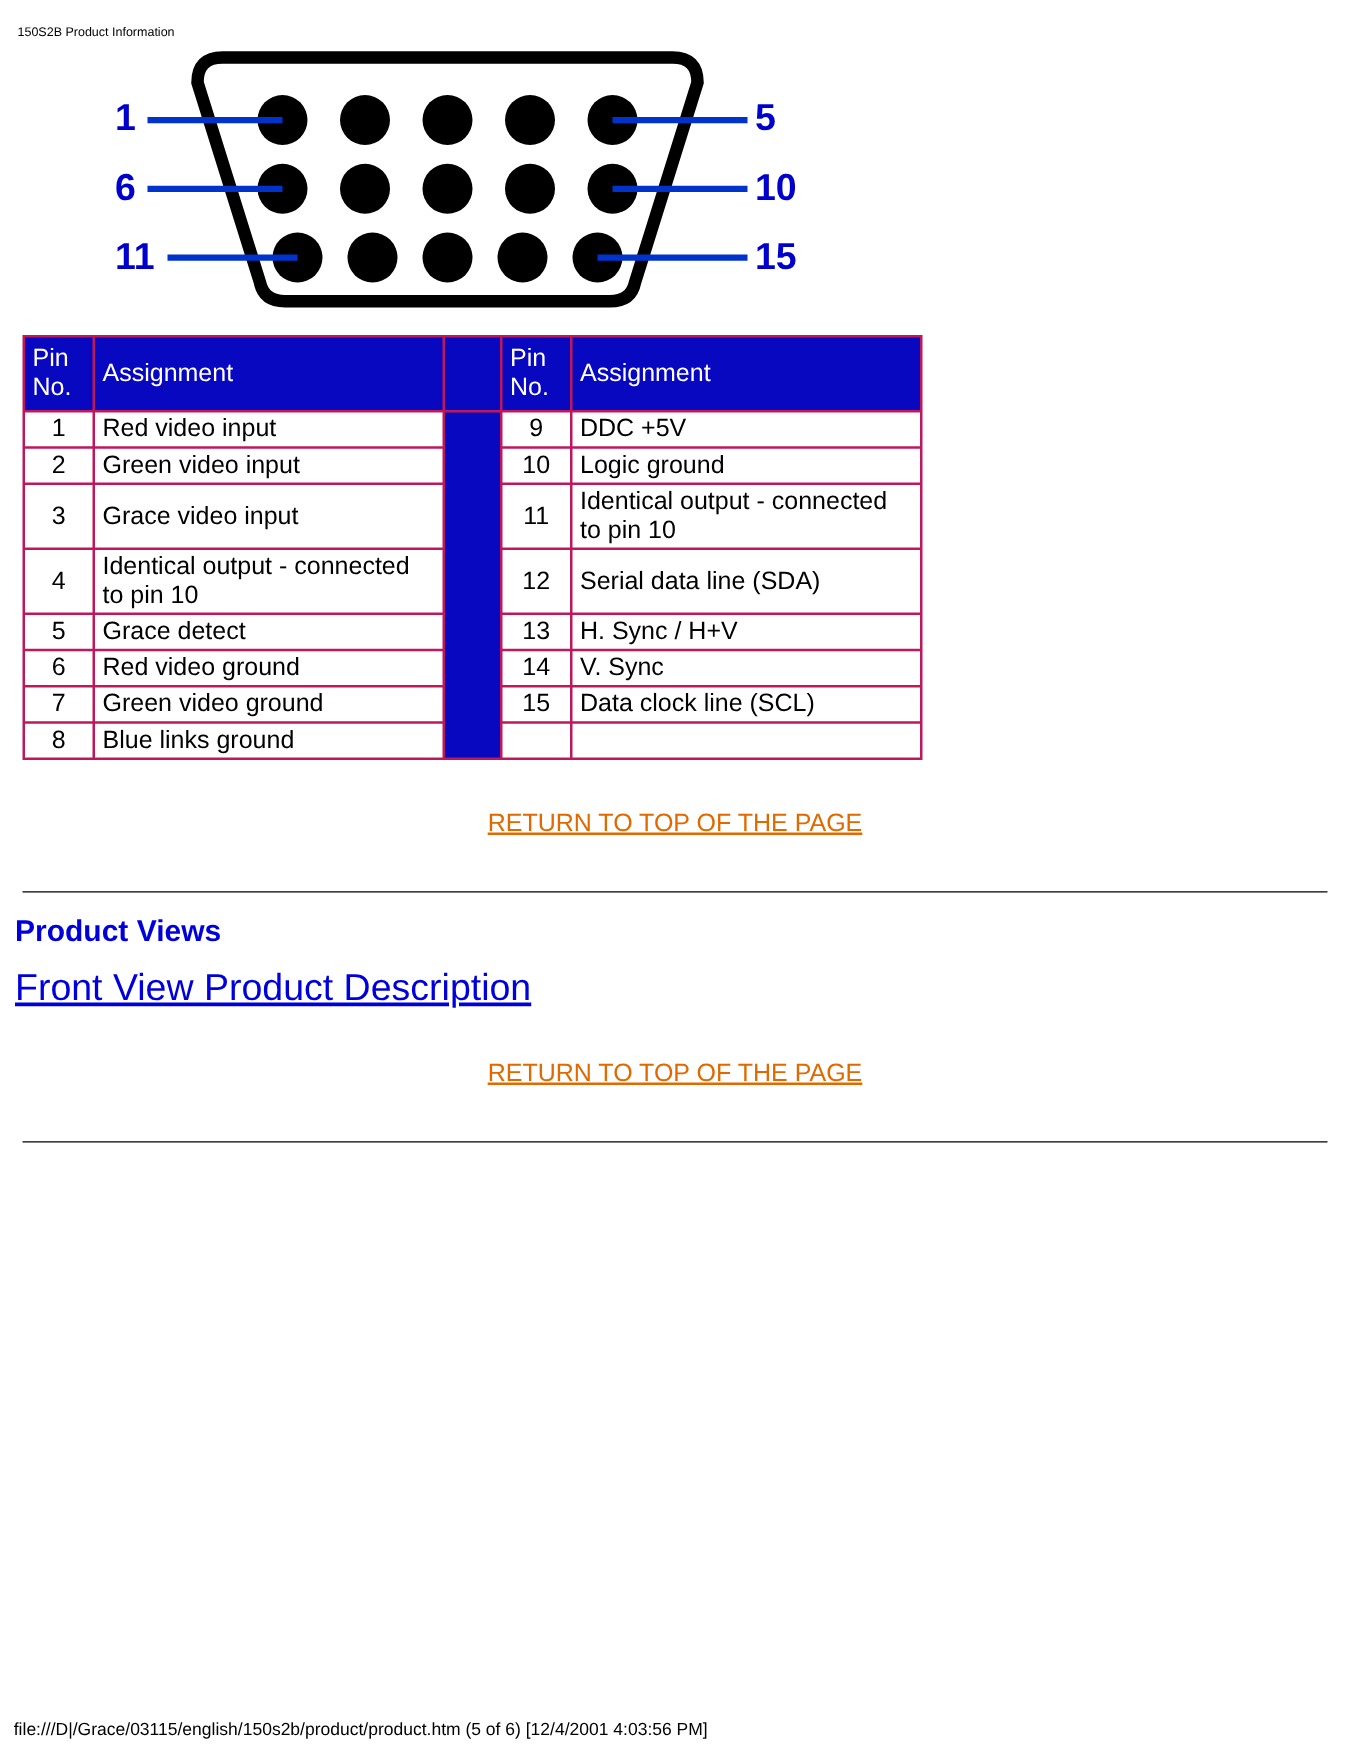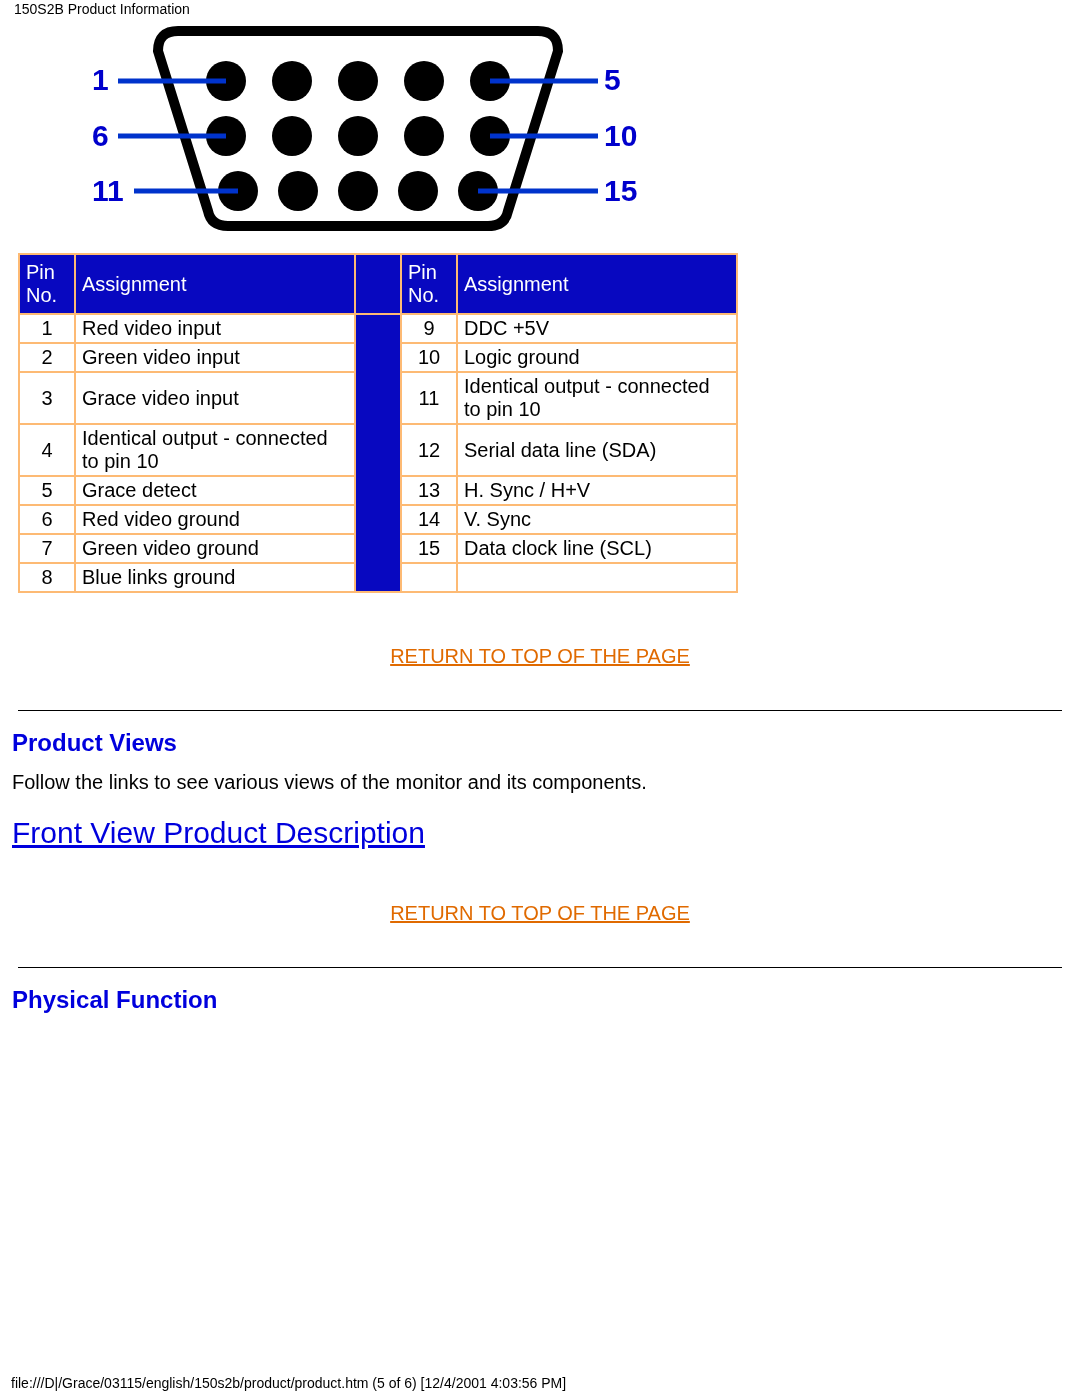--- a/index.html
+++ b/index.html
@@ -9,22 +9,22 @@
     width: 1080px;
     background: #fff;
     color: #000;
   }
   .page {
     position: relative;
     min-height: 1397px;
     box-sizing: border-box;
   }
   .topbar {
-    font-size: 14px;
-    padding: 1px 0 0 14px;
+    font-size: 10px;
+    padding: 21px 0 0 14px;
   }
   .connector-wrap {
     margin: 4px 0 12px 8px;
     width: 700px;
   }
   .connector-labels {
     position: relative;
     height: 220px;
   }
   svg.connector {
@@ -37,21 +37,21 @@
     color: #0000cc;
   }
   .table-area {
     margin: 6px 0 0 18px;
     width: 720px;
   }
   .pin-table {
     border-collapse: separate;
     border-spacing: 2px;
     width: 100%;
-    background: #fdba74;
+    background: #be185d;
     font-size: 20px;
   }
   .pin-table th {
     background: #0808c0;
     color: #fff;
     text-align: left;
     font-weight: normal;
     padding: 6px 6px;
     border: 0;
   }
@@ -65,21 +65,21 @@
   .pin-table td.spacer, .pin-table th.spacer {
     background: #0808c0;
     width: 32px;
   }
   .return-link {
     display: block;
     text-align: center;
     color: #e06a00;
     text-decoration: underline;
     font-size: 20px;
-    margin: 52px 0 24px 0;
+    margin: 40px 0 24px 0;
     font-family: Arial, Helvetica, sans-serif;
   }
   .return-wrap {
     border-bottom: 1px solid #000;
     padding-bottom: 18px;
     margin: 0 18px 14px 18px;
   }
   .content {
     margin: 0 12px;
   }
@@ -228,26 +228,22 @@
         </tbody>
     </table>
   </div>
 
   <div class="return-wrap">
     <a href="#" class="return-link">RETURN TO TOP OF THE PAGE</a>
   </div>
 
   <div class="content">
     <h2 class="section">Product Views</h2>
-    <div class="body-text">Follow the links to see various views of the monitor and its components.</div>
     <a href="#" class="blue-link">Front View Product Description</a>
   </div>
 
   <div class="return-wrap" style="margin-top:4px;">
     <a href="#" class="return-link">RETURN TO TOP OF THE PAGE</a>
   </div>
 
-  <div class="content">
-    <h2 class="section">Physical Function</h2>
-  </div>
 
   <div class="footer">file:///D|/Grace/03115/english/150s2b/product/product.htm (5 of 6) [12/4/2001 4:03:56 PM]</div>
 </div>
 
 </body></html>

